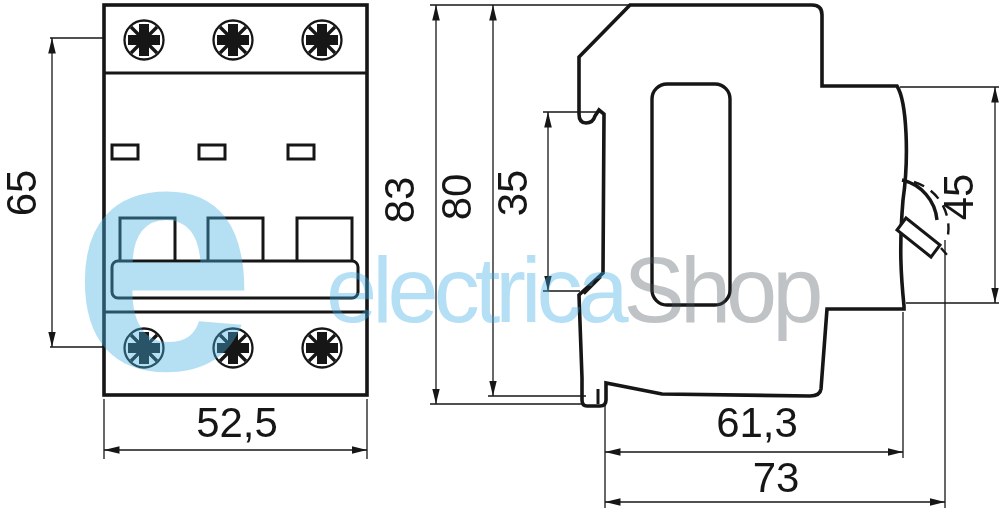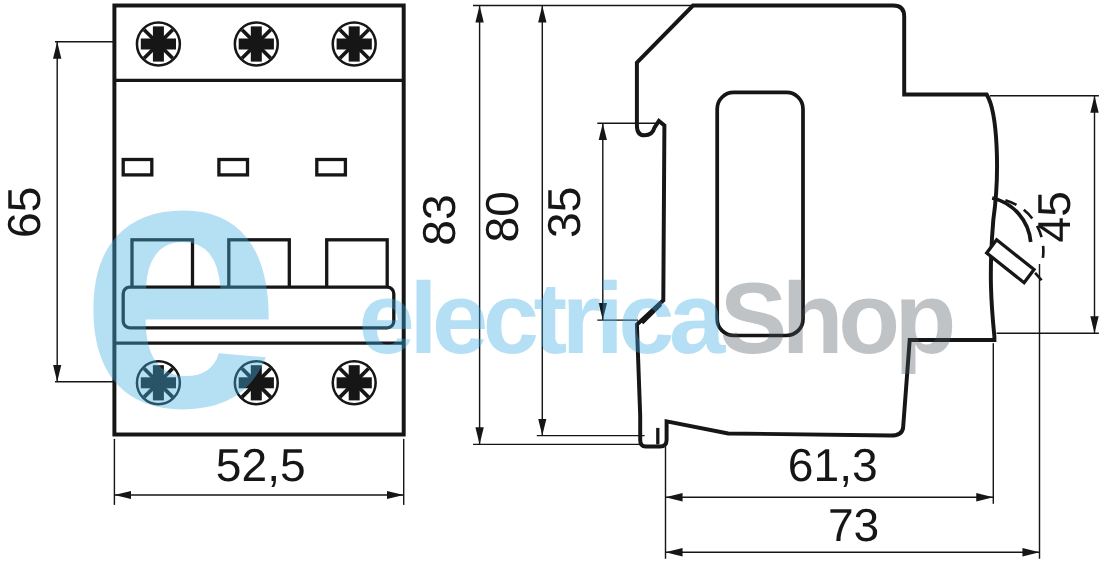--- a/index.html
+++ b/index.html
@@ -4,21 +4,21 @@
 <style>
   html,body{margin:0;padding:0;background:#ffffff;}
   #stage{position:relative;width:1000px;height:510px;background:#ffffff;overflow:hidden;
          font-family:"Liberation Sans",sans-serif;}
   #drawing{position:absolute;left:0;top:0;z-index:1;}
   svg text{font-family:"Liberation Sans",sans-serif;font-size:42px;fill:#161616;}
   
   #watermark{position:absolute;left:0;top:0;width:1000px;height:510px;z-index:2;pointer-events:none;}
   .wm-logo{position:absolute;left:72px;top:90px;font-size:330px;line-height:1;font-weight:bold;
            color:rgba(70,175,226,0.40);}
-  .wm-text{position:absolute;left:326px;top:244px;font-size:92px;line-height:1;font-weight:bold;
+  .wm-text{position:absolute;left:326px;top:244px;font-size:92px;line-height:1;font-weight:normal;
            letter-spacing:-5px;white-space:nowrap;text-align:center;}
   .wm-primary{color:rgba(58,170,225,0.38);}
   .wm-secondary{color:rgba(75,82,90,0.35);}
 </style>
 </head>
 <body>
 
 <div id="stage">
 
   <svg id="drawing" width="1000" height="510" viewBox="0 0 1000 510">

